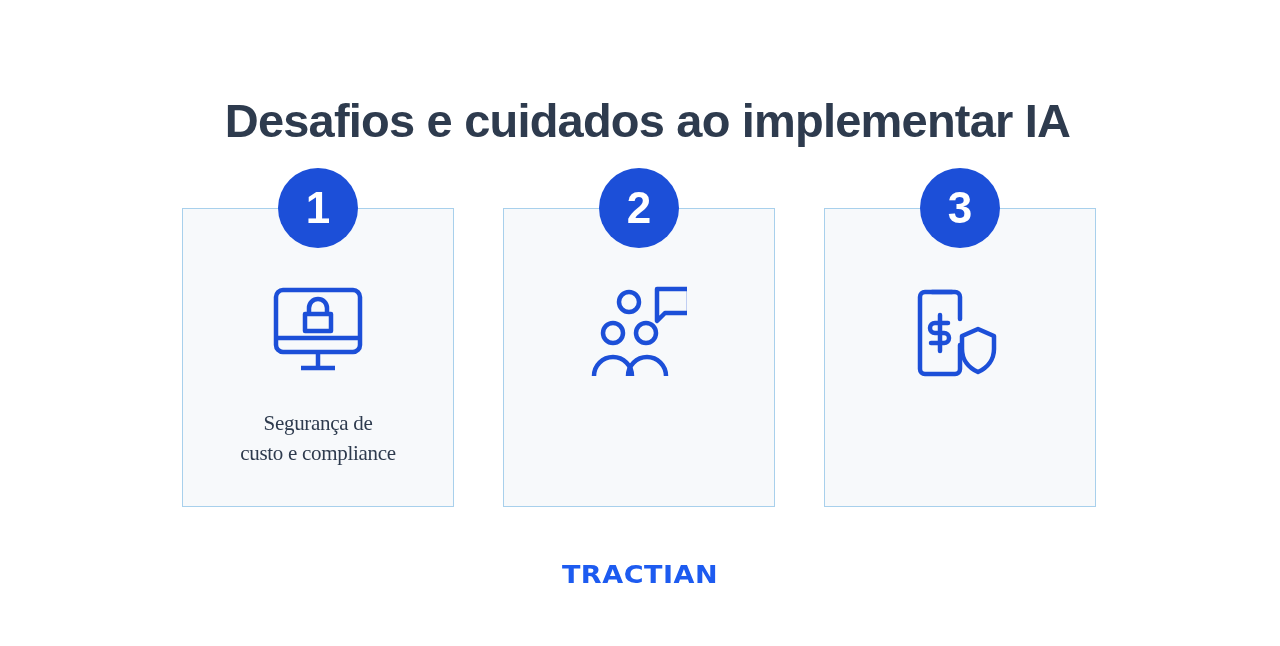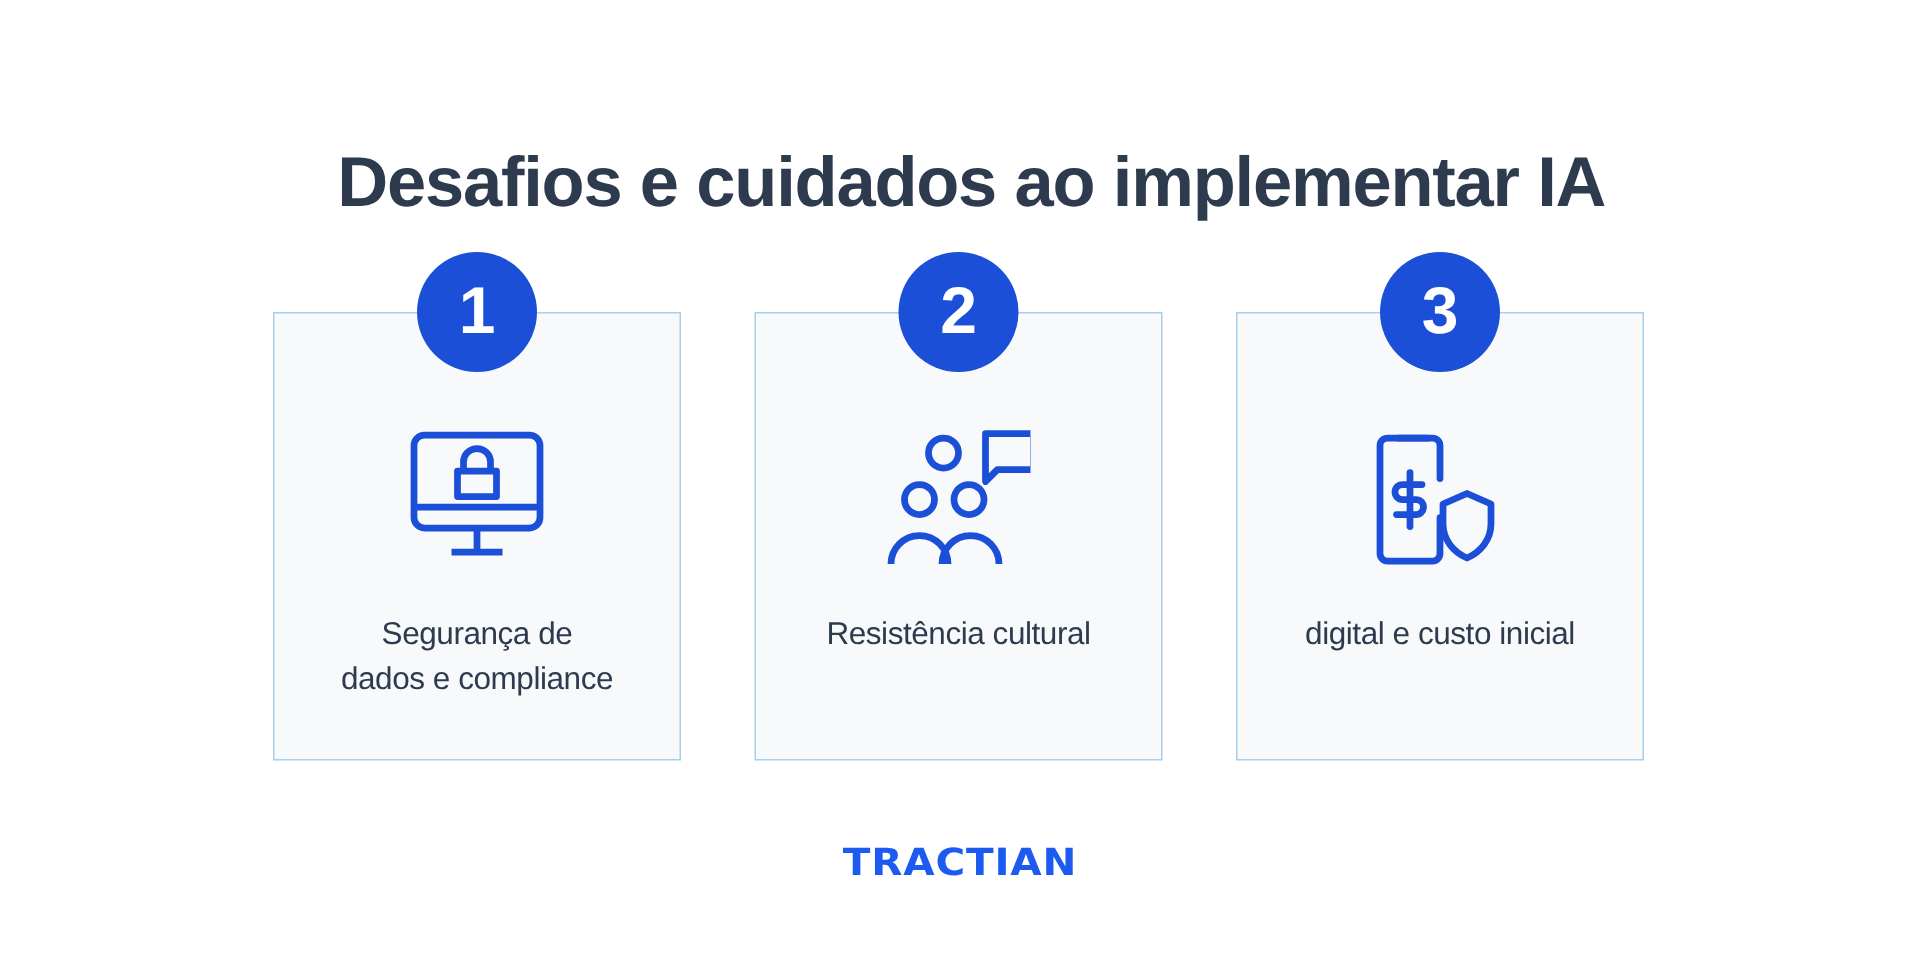--- a/index.html
+++ b/index.html
@@ -67,20 +67,21 @@
     .label {
       position: absolute;
       top: 199px;
       left: 0;
       width: 100%;
       text-align: center;
       font-size: 21px;
       line-height: 30px;
       color: #2e3b4e;
       letter-spacing: -0.3px;
+      font-family: Liberation Serif, serif;
     }
     .label span { display: block; }
     .logo {
       position: absolute;
       top: 560px;
       left: 0;
       width: 1280px;
       text-align: center;
       font-size: 25px;
       font-weight: bold;
@@ -103,50 +104,48 @@
       <rect x="6" y="5" width="84" height="62" rx="7"></rect>
       <line x1="6" y1="53" x2="90" y2="53"></line>
       <line x1="48" y1="67" x2="48" y2="81"></line>
       <line x1="31" y1="83" x2="65" y2="83"></line>
       <path d="M39 29 v-6 a9 9 0 0 1 18 0 v6"></path>
       <rect x="35" y="29" width="26" height="17"></rect>
     </svg>
   </div>
   <div class="label">
     <span>Segurança de</span>
-    <span>dados e compliance</span>
+    <span>custo e compliance</span>
   </div>
 </div>
 
 <div class="card c2">
   <div class="badge">2</div>
   <div class="icon">
     <svg viewBox="0 0 96 96" fill="none" stroke="#1c4fd8" stroke-width="4.5" stroke-linejoin="round">
       <circle cx="38" cy="17" r="10"></circle>
       <circle cx="22" cy="48" r="10"></circle>
       <circle cx="55" cy="48" r="10"></circle>
       <path d="M3 91 a19 19 0 0 1 38 0"></path>
       <path d="M37 91 a19 19 0 0 1 38 0"></path>
       <path d="M66 4 h32 v24 h-24 l-8 8 z"></path>
     </svg>
   </div>
   <div class="label">
-    <span>Resistência cultural</span>
   </div>
 </div>
 
 <div class="card c3">
   <div class="badge">3</div>
   <div class="icon">
     <svg viewBox="0 0 96 96" fill="none" stroke="#1c4fd8" stroke-width="4.5" stroke-linejoin="round" stroke-linecap="round">
       <path d="M48 60 v24 a5 5 0 0 1 -5 5 h-30 a5 5 0 0 1 -5 -5 v-72 a5 5 0 0 1 5 -5 h30 a5 5 0 0 1 5 5 v22"></path>
       <path d="M20 7 h20"></path>
       <line x1="28" y1="30" x2="28" y2="66"></line>
       <path d="M36 38 h-13 a5 5 0 0 0 0 10 h9 a5 5 0 0 1 0 10 h-13"></path>
       <path d="M66 44 l16 7 v13 c0 11 -7 19 -16 23 c-9 -4 -16 -12 -16 -23 v-13 z"></path>
     </svg>
   </div>
   <div class="label">
-    <span>digital e custo inicial</span>
   </div>
 </div>
 
 <div class="logo">TRACTIAN</div>
 
 </body></html>

